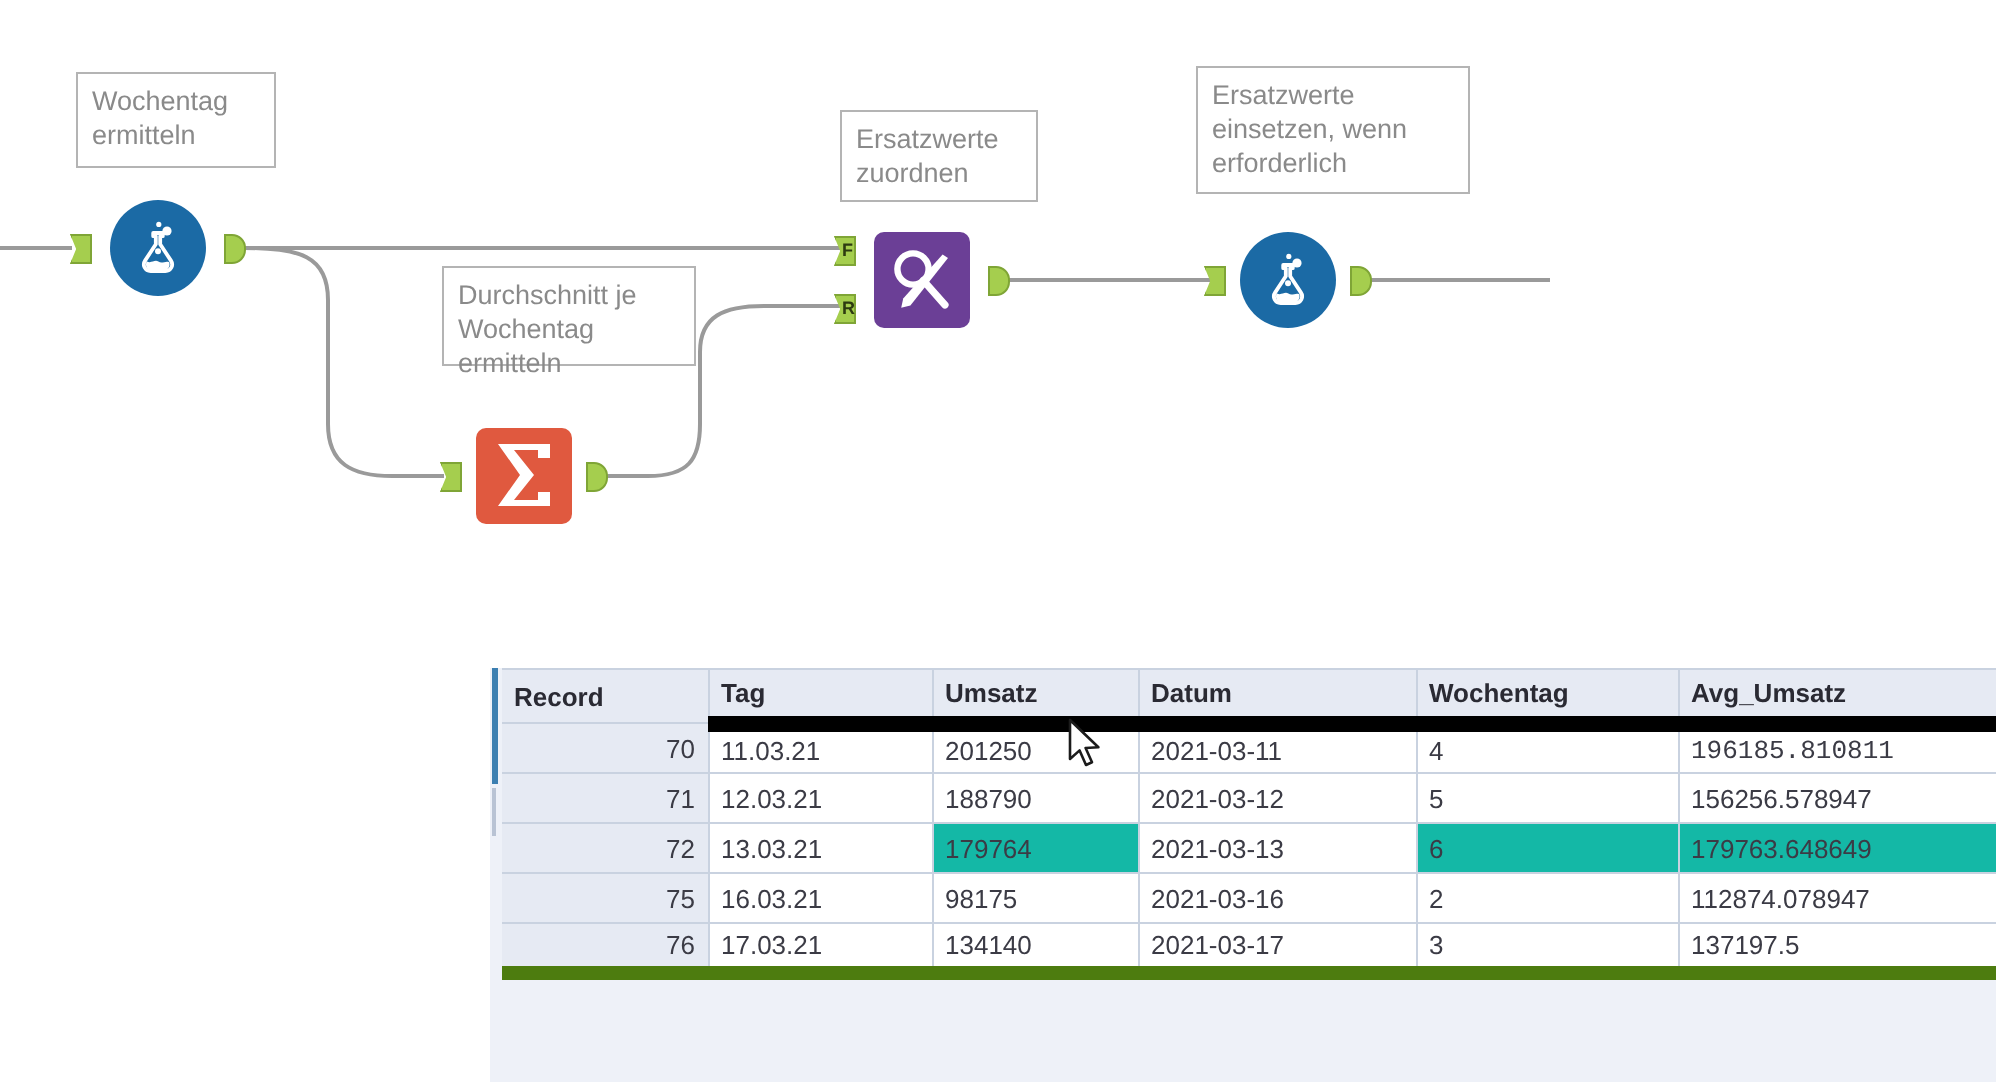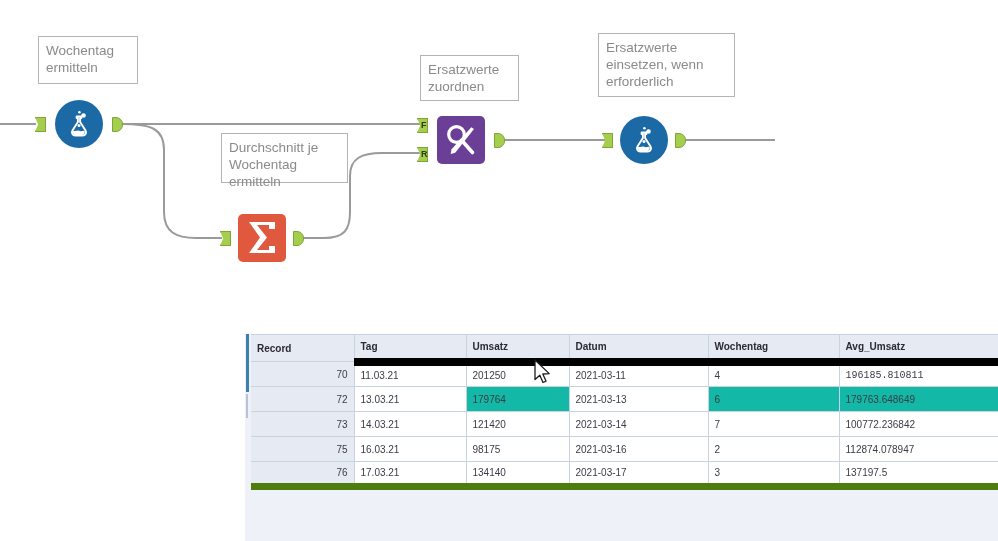--- a/index.html
+++ b/index.html
@@ -74,21 +74,21 @@
     position:absolute;left:1px;top:60px;width:2px;height:24px;background:#b9c3d4;
   }
 
   table.rt{
     position:absolute;left:6px;top:0;border-collapse:collapse;
     width:747px;table-layout:fixed;
   }
   table.rt th,table.rt td{
     padding:0 6px;
     height:25px;
-    font-size:10px;
+    font-size:13px;
     color:#3b3b45;
     border-right:1px solid #c9d2e0;
     border-bottom:1px solid #c9d2e0;
     overflow:hidden;white-space:nowrap;
     text-align:left;
     vertical-align:middle;
     box-sizing:border-box;
   }
   table.rt thead th{
     background:#e6eaf3;
@@ -244,34 +244,34 @@
 
     <tr>
           <td class="rec">70</td>
           <td class="val">11.03.21</td>
           <td class="val">201250</td>
           <td class="val">2021-03-11</td>
           <td class="val">4</td>
           <td class="val" style="position: relative; font-family: Liberation Mono, monospace;">196185.810811</td>
         </tr>
         <tr>
+          <td class="rec">71</td>
+          <td class="val">12.03.21</td>
+          <td class="val">188790</td>
+          <td class="val">2021-03-12</td>
+          <td class="val">5</td>
+          <td class="val" style="position: relative;">156256.578947</td>
+        </tr>
+        <tr>
           <td class="rec">72</td>
           <td class="val">13.03.21</td>
           <td class="val hl">179764</td>
           <td class="val">2021-03-13</td>
           <td class="val hl">6</td>
           <td class="val hl" style="position: relative;">179763.648649</td>
-        </tr>
-        <tr>
-          <td class="rec">73</td>
-          <td class="val">14.03.21</td>
-          <td class="val">121420</td>
-          <td class="val">2021-03-14</td>
-          <td class="val">7</td>
-          <td class="val" style="position: relative;">100772.236842</td>
         </tr>
         <tr>
           <td class="rec">75</td>
           <td class="val">16.03.21</td>
           <td class="val">98175</td>
           <td class="val">2021-03-16</td>
           <td class="val">2</td>
           <td class="val" style="position: relative;">112874.078947</td>
         </tr>
         <tr class="lastrow">

